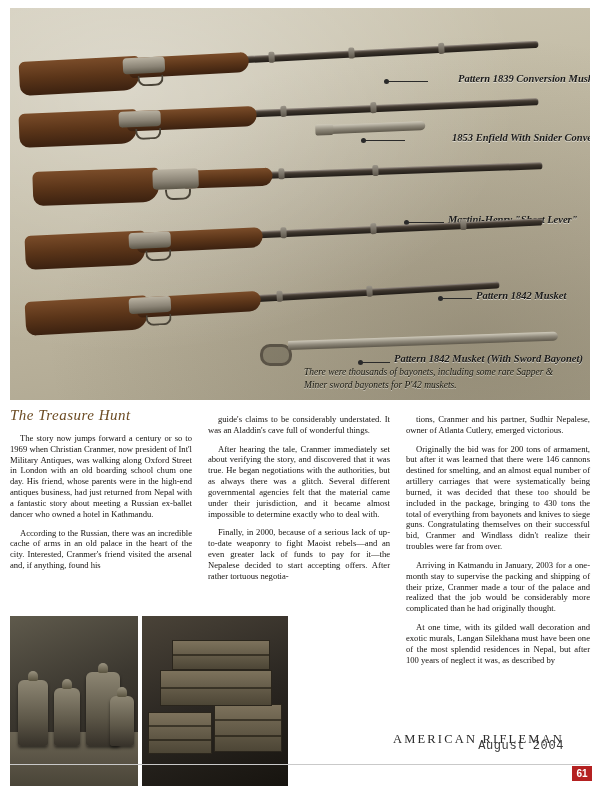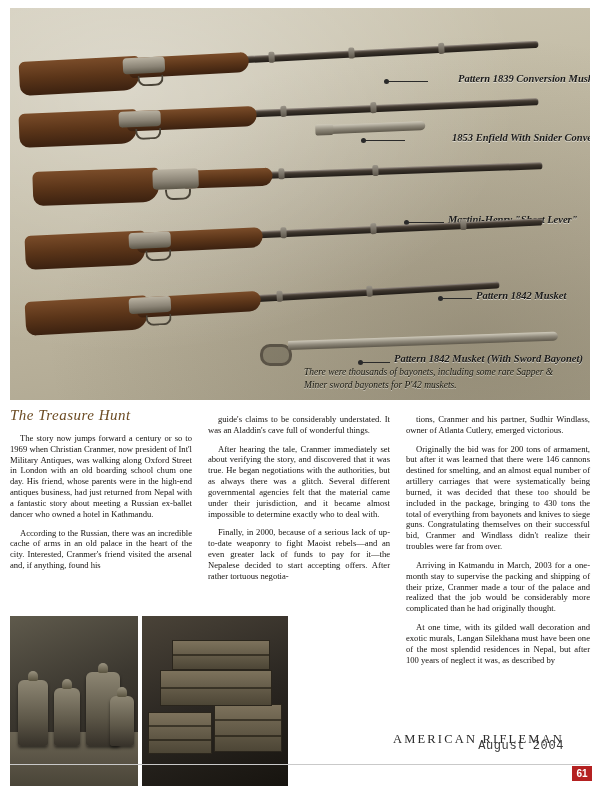--- a/index.html
+++ b/index.html
@@ -356,23 +356,23 @@
       <p>According to the Russian, there was an incredible cache of arms in an old palace in the heart of the city. Interested, Cranmer's friend visited the arsenal and, if anything, found his</p>
     </div>
 
     <div class="col" id="col2">
       <p>guide's claims to be considerably understated. It was an Aladdin's cave full of wonderful things.</p>
       <p>After hearing the tale, Cranmer immediately set about verifying the story, and discovered that it was true. He began negotiations with the authorities, but as always there was a glitch. Several different governmental agencies felt that the material came under their jurisdiction, and it became almost impossible to determine exactly who to deal with.</p>
       <p>Finally, in 2000, because of a serious lack of up-to-date weaponry to fight Maoist rebels—and an even greater lack of funds to pay for it—the Nepalese decided to start accepting offers. After rather tortuous negotia-</p>
     </div>
 
     <div class="col" id="col3">
-      <p>tions, Cranmer and his partner, Sudhir Windlass, owner of Atlanta Cutlery, emerged victorious.</p>
+      <p>tions, Cranmer and his partner, Sudhir Nepalese, owner of Atlanta Cutlery, emerged victorious.</p>
       <p>Originally the bid was for 200 tons of armament, but after it was learned that there were 146 cannons destined for smelting, and an almost equal number of artillery carriages that were systematically being burned, it was decided that these too should be included in the package, bringing to 430 tons the total of everything from bayonets and knives to siege guns. Congratulating themselves on their successful bid, Cranmer and Windlass didn't realize their troubles were far from over.</p>
-      <p>Arriving in Katmandu in March, 2003 for a one-month stay to supervise the packing and shipping of their prize, Cranmer made a tour of the palace and realized that the job would be considerably more complicated than he had originally thought.</p>
+      <p>Arriving in Katmandu in January, 2003 for a one-month stay to supervise the packing and shipping of their prize, Cranmer made a tour of the palace and realized that the job would be considerably more complicated than he had originally thought.</p>
       <p>At one time, with its gilded wall decoration and exotic murals, Langan Silekhana must have been one of the most splendid residences in Nepal, but after 100 years of neglect it was, as described by</p>
     </div>
   </div>
 
   <div class="photo" id="photoA">
     <div class="pa-floor"></div>
     <div class="jar" style="left:8px;  width:30px; height:66px;"></div>
     <div class="jar" style="left:44px; width:26px; height:58px;"></div>
     <div class="jar" style="left:76px; width:34px; height:74px;"></div>
     <div class="jar" style="left:100px; width:24px; height:50px;"></div>

